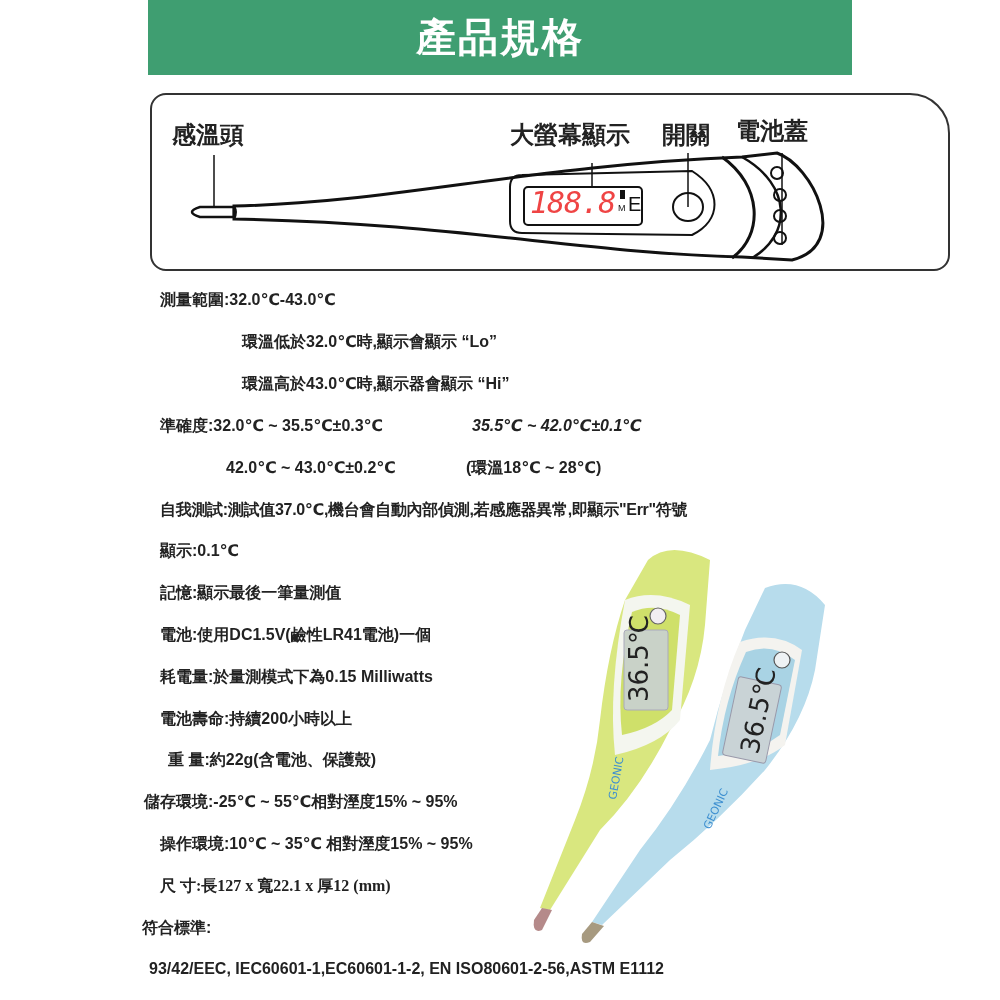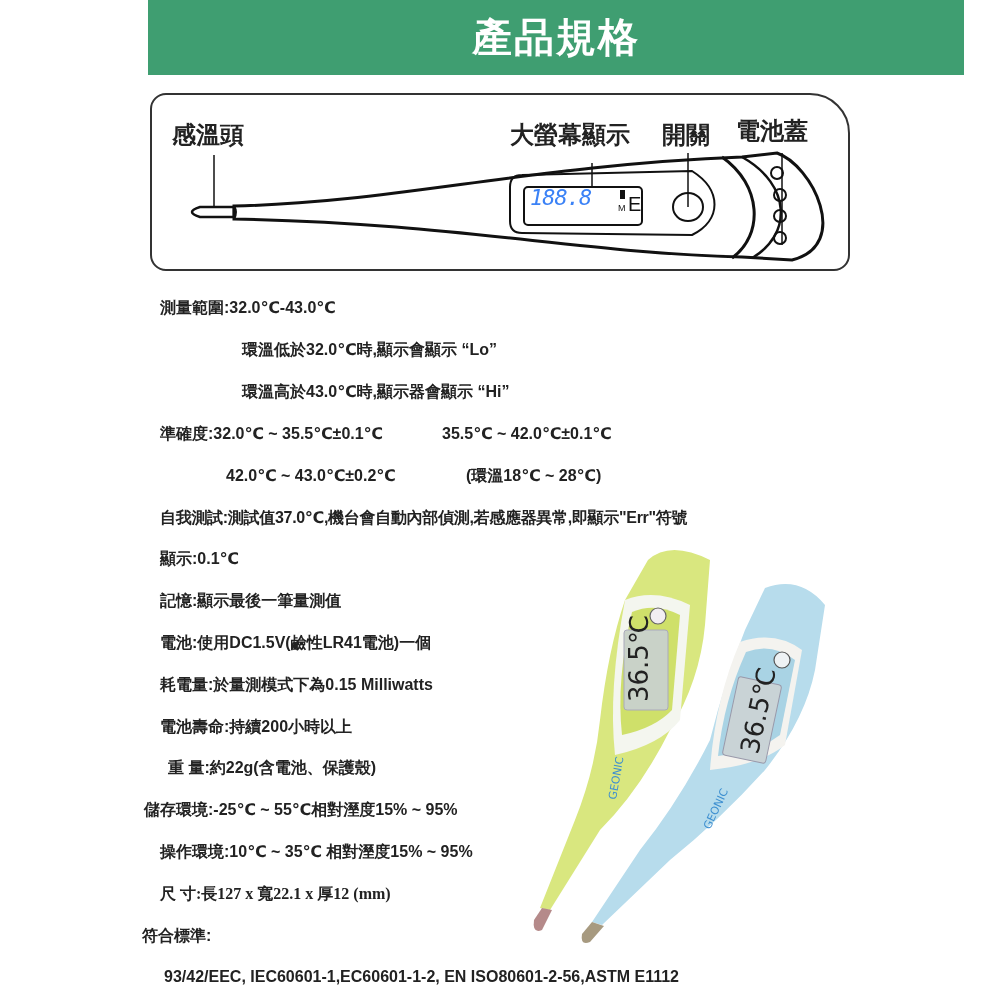--- a/index.html
+++ b/index.html
@@ -1,38 +1,38 @@
 <!DOCTYPE html>
 <html><head>
 <meta charset="utf-8">
 <style>
   * { box-sizing: border-box; margin: 0; padding: 0; }
   html, body { width: 1000px; height: 1000px; background: #ffffff; overflow: hidden; }
   body { position: relative; font-family: "Liberation Sans", "DejaVu Sans", sans-serif; color: #222; }
 
   .header-bar {
-    position: absolute; left: 148px; top: 0; width: 816px; height: 75px;
+    position: absolute; left: 148px; top: 0; width: 704px; height: 75px;
     background: #3f9e71; display: flex; align-items: center; justify-content: center;
   }
   .header-title { color: #fff; font-size: 40px; font-weight: bold; letter-spacing: 2px; }
 
   .diagram-box {
-    position: absolute; left: 150px; top: 93px; width: 700px; height: 178px;
+    position: absolute; left: 150px; top: 93px; width: 800px; height: 178px;
     border: 2px solid #333; border-radius: 14px 70px 14px 70px;
     border-top-left-radius: 16px; border-bottom-left-radius: 16px;
     border-top-right-radius: 40px; border-bottom-right-radius: 16px;
     background: #fff;
   }
   .diagram-svg { position: absolute; left: 0; top: 0; }
   .diag-label {
     position: absolute; font-size: 24px; font-weight: bold; color: #222; white-space: nowrap;
   }
 
   .spec-line {
-    position: absolute; font-size: 16px; font-weight: bold; color: #222; white-space: nowrap; margin-top: 8px;
+    position: absolute; font-size: 16px; font-weight: bold; color: #222; white-space: nowrap;
   }
 
   .product-img { position: absolute; left: 520px; top: 530px; }
 </style>
 </head>
 <body>
 
 <div class="header-bar">
   <span class="header-title">產品規格</span>
 </div>
@@ -63,45 +63,45 @@
     <line x1="440" y1="68" x2="440" y2="92" stroke="#111" stroke-width="1.5"></line>
     <line x1="536" y1="58" x2="536" y2="112" stroke="#111" stroke-width="1.5"></line>
     <line x1="630" y1="58" x2="630" y2="150" stroke="#111" stroke-width="1.5"></line>
   </svg>
 
   <span class="diag-label" style="left:20px; top:24px;">感溫頭</span>
   <span class="diag-label" style="left:358px; top:24px;">大螢幕顯示</span>
   <span class="diag-label" style="left:510px; top:24px;font-family:Liberation Serif, serif;">開關</span>
   <span class="diag-label" style="left:584px; top:20px;">電池蓋</span>
 
-  <span style="position:absolute; left:378px; top:90px; font-family:'DejaVu Sans Mono', monospace; font-size:22px; font-style:italic; color:#3b82f6; letter-spacing:-1px;">188.8</span>
+  <span style="position:absolute; left:378px; top:90px; font-family:'DejaVu Sans Mono', monospace; font-size:30px; font-style:italic; color:#ef4444; letter-spacing:-1px;">188.8</span>
   <span style="position:absolute; left:468px; top:95px; width:5px; height:9px; background:#111;"></span>
   <span style="position:absolute; left:466px; top:108px; font-size:9px; color:#111;">M</span>
   <span style="position:absolute; left:476px; top:98px; font-size:20px; color:#111;">E</span>
 </div>
 
 <div class="spec-line" style="left:160px; top:290px;">測量範圍:32.0℃-43.0℃</div>
 <div class="spec-line" style="left:242px; top:332px;">環溫低於32.0℃時,顯示會顯示 “Lo”</div>
 <div class="spec-line" style="left:242px; top:374px;">環溫高於43.0℃時,顯示器會顯示 “Hi”</div>
-<div class="spec-line" style="left:160px; top:416px;">準確度:32.0℃ ~ 35.5℃±0.1℃</div>
-<div class="spec-line" style="left:442px; top:416px;">35.5℃ ~ 42.0℃±0.1℃</div>
+<div class="spec-line" style="left:160px; top:416px;">準確度:32.0℃ ~ 35.5℃±0.3℃</div>
+<div class="spec-line" style="left:472px; top:416px;font-style:italic;">35.5℃ ~ 42.0℃±0.1℃</div>
 <div class="spec-line" style="left:226px; top:458px;">42.0℃ ~ 43.0℃±0.2℃</div>
 <div class="spec-line" style="left:466px; top:458px;">(環溫18℃ ~ 28℃)</div>
 <div class="spec-line" style="left:160px; top:500px; letter-spacing:-0.3px;">自我測試:測試值37.0℃,機台會自動內部偵測,若感應器異常,即顯示"Err"符號</div>
 <div class="spec-line" style="left:160px; top:541px;">顯示:0.1℃</div>
 <div class="spec-line" style="left:160px; top:583px;">記憶:顯示最後一筆量測值</div>
 <div class="spec-line" style="left:160px; top:625px;">電池:使用DC1.5V(鹼性LR41電池)一個</div>
 <div class="spec-line" style="left:160px; top:667px;">耗電量:於量測模式下為0.15 Milliwatts</div>
 <div class="spec-line" style="left:160px; top:709px;">電池壽命:持續200小時以上</div>
 <div class="spec-line" style="left:168px; top:750px;">重 量:約22g(含電池、保護殼)</div>
 <div class="spec-line" style="left:144px; top:792px;">儲存環境:-25℃ ~ 55℃相對溼度15% ~ 95%</div>
 <div class="spec-line" style="left:160px; top:834px;">操作環境:10℃ ~ 35℃ 相對溼度15% ~ 95%</div>
 <div class="spec-line" style="left:160px; top:876px;font-family:Liberation Serif, serif;">尺 寸:長127 x 寬22.1 x 厚12 (mm)</div>
 <div class="spec-line" style="left:142px; top:918px;">符合標準:</div>
-<div class="spec-line" style="left:164px; top:960px;">93/42/EEC, IEC60601-1,EC60601-1-2, EN ISO80601-2-56,ASTM E1112</div>
+<div class="spec-line" style="left:149px; top:960px;">93/42/EEC, IEC60601-1,EC60601-1-2, EN ISO80601-2-56,ASTM E1112</div>
 
 <svg class="product-img" width="330" height="420" viewBox="0 0 330 420">
 
   <g>
     <path d="M 128 30 Q 150 10 190 30 L 185 95 Q 180 150 150 200 Q 120 260 80 300 L 30 380 L 20 378 L 55 290 Q 75 240 80 190 Q 88 120 105 70 Z" fill="#d9e77f"></path>
     <path d="M 105 70 Q 135 58 170 75 L 160 190 Q 140 215 95 225 Q 88 160 105 70 Z" fill="#f4f6ef"></path>
     <path d="M 112 82 Q 135 72 160 85 L 152 180 Q 135 198 102 205 Q 96 150 112 82 Z" fill="#cfe06a"></path>
     <rect x="104" y="100" width="44" height="80" rx="3" fill="#c9d2c8" stroke="#aab" stroke-width="1"></rect>
     <circle cx="138" cy="86" r="8" fill="#f2eef2" stroke="#666" stroke-width="1.2"></circle>
     <text x="128" y="172" font-family="'DejaVu Sans', sans-serif" font-size="26" fill="#222" transform="rotate(-90 128 172)">36.5℃</text>

